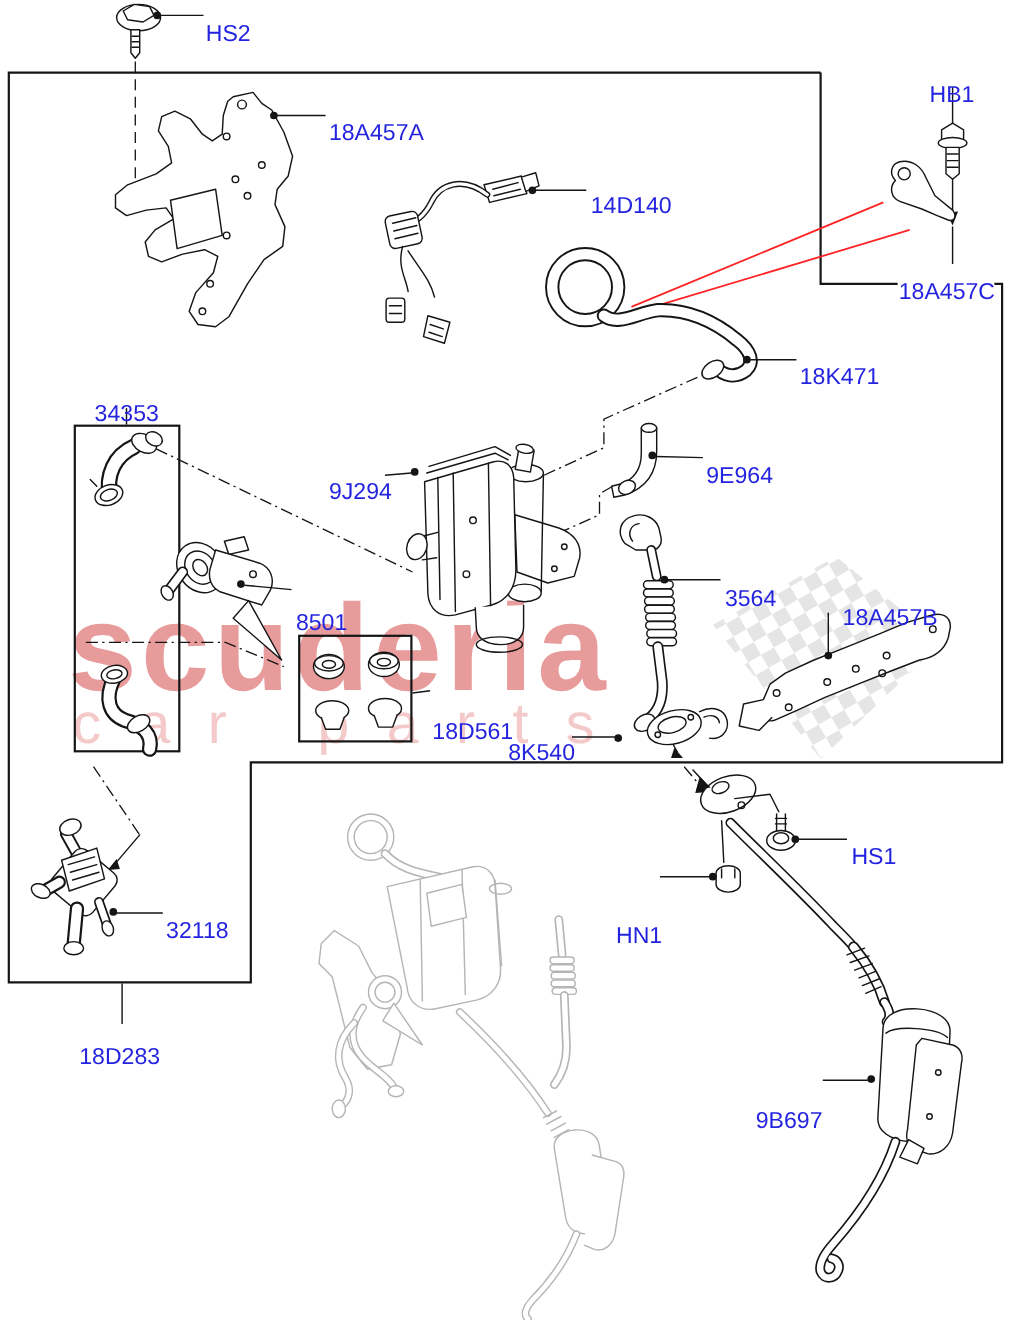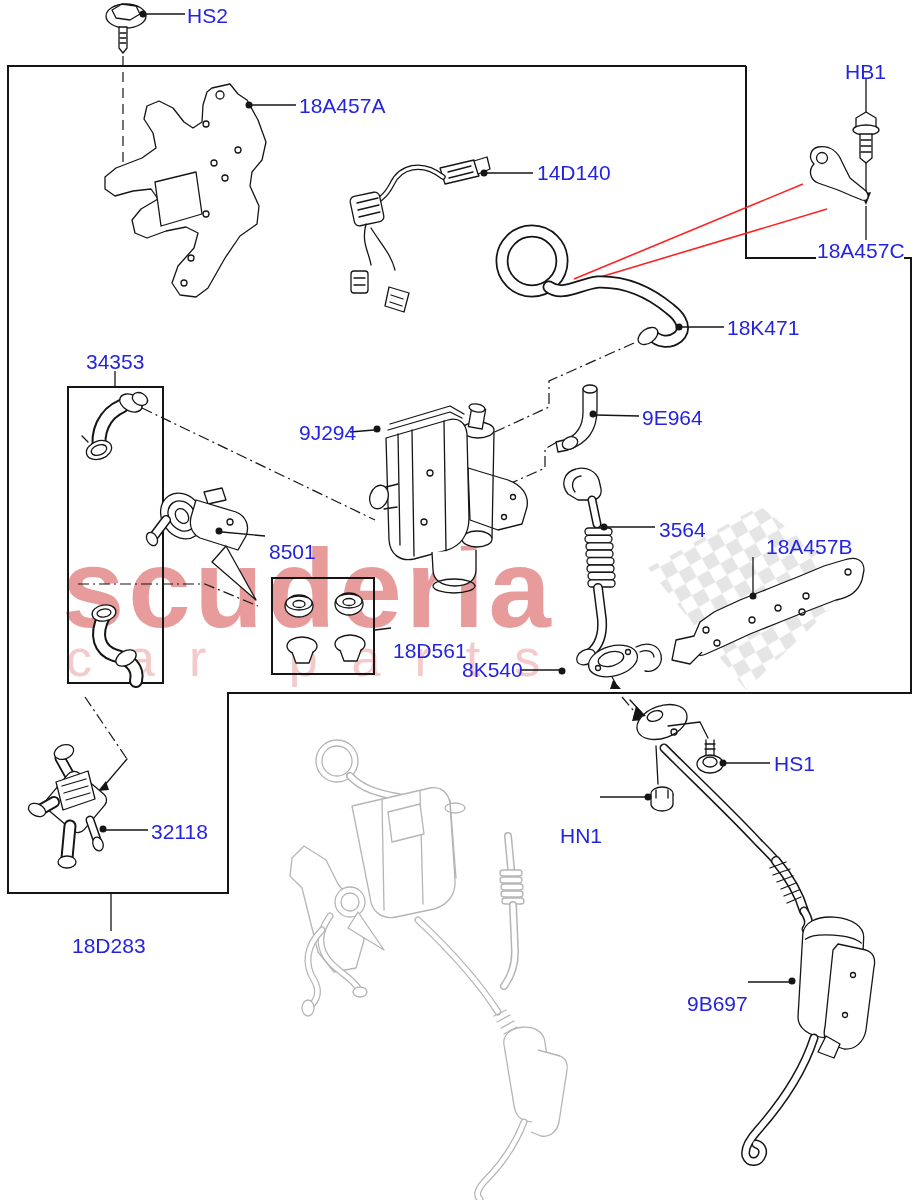--- a/index.html
+++ b/index.html
@@ -4,21 +4,21 @@
 <style>
   html,body{margin:0;padding:0;background:#ffffff;}
   .stage{position:relative;width:918px;height:1200px;background:#fff;overflow:hidden;
          font-family:"Liberation Sans",sans-serif;}
   .wm1{position:absolute;left:62px;top:524px;font-size:112px;font-weight:bold;
        letter-spacing:4px;color:var(--c-wm1,#e89b9b);z-index:1;white-space:nowrap;}
   .wm2{position:absolute;left:66px;top:628px;font-size:52px;font-weight:normal;
        letter-spacing:34px;color:var(--c-wm2,#f3c9c9);z-index:1;white-space:nowrap;}
   svg.art{position:absolute;left:0;top:0;z-index:2;}
   .plabel{position:absolute;z-index:3;font-size:21px;color:var(--c-label,#2424e0);
-          white-space:nowrap;cursor:pointer;}
+          white-space:nowrap;cursor:pointer;margin-top:15px;}
   
   .ln{stroke:#151515;stroke-width:1.3;fill:none;stroke-linecap:round;stroke-linejoin:round;}
   .pw{stroke:#151515;stroke-width:1.3;fill:#ffffff;stroke-linejoin:round;}
   .box{stroke:#151515;stroke-width:2;fill:none;}
   .ldr{stroke:#151515;stroke-width:1.3;fill:none;}
   .dot{fill:#151515;stroke:none;}
   .dd{stroke:#151515;stroke-width:1.2;fill:none;stroke-dasharray:11 4 2 4;}
   .dsh{stroke:#151515;stroke-width:1.2;fill:none;stroke-dasharray:10 6;}
   .red{stroke:var(--c-red,#ff2222);stroke-width:1.6;fill:none;}
   .to{stroke:#151515;fill:none;stroke-linecap:round;}

